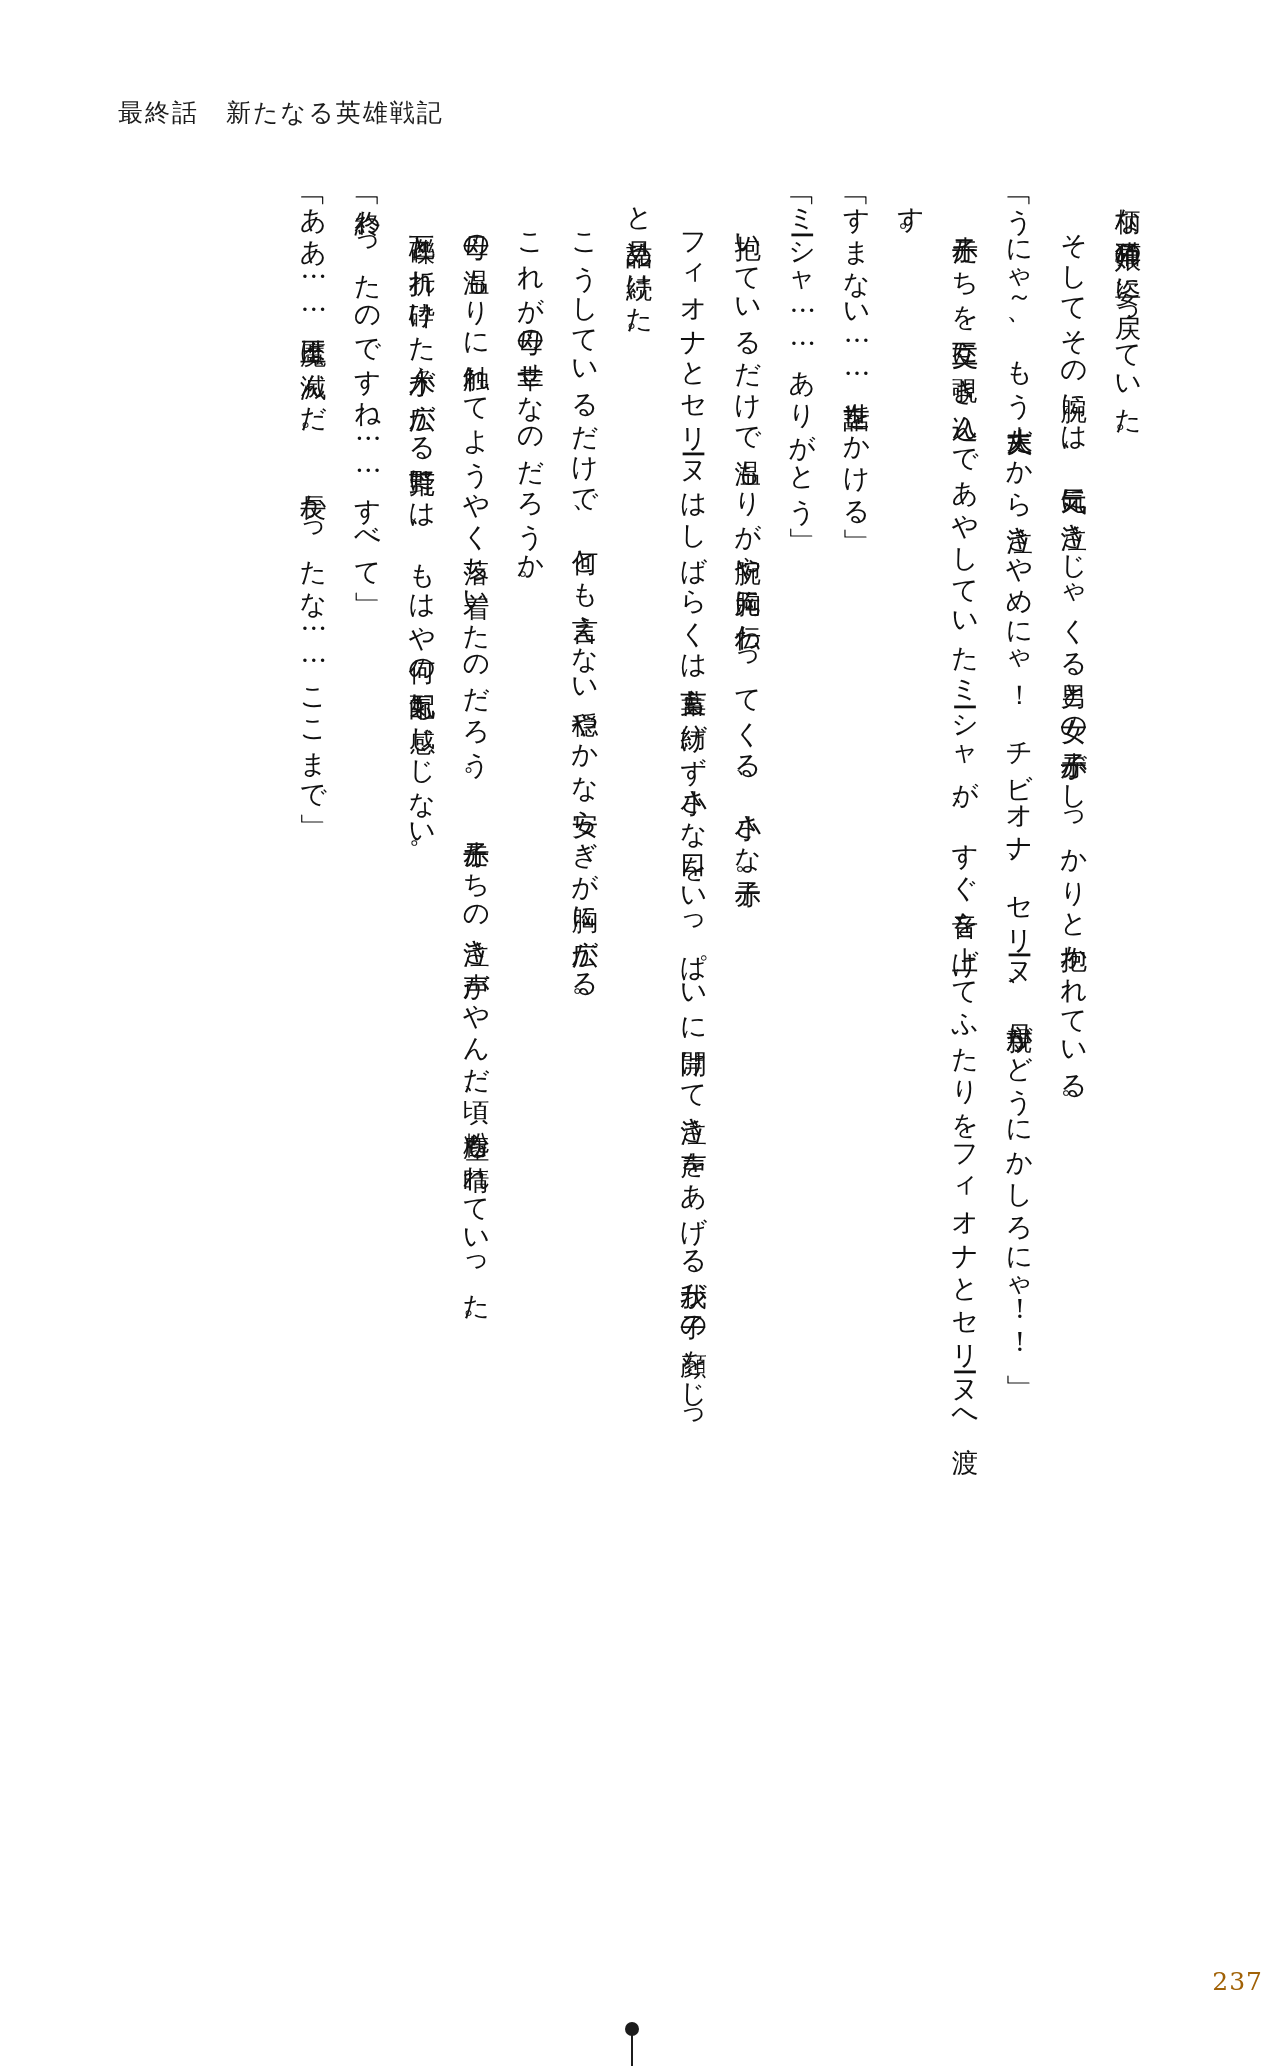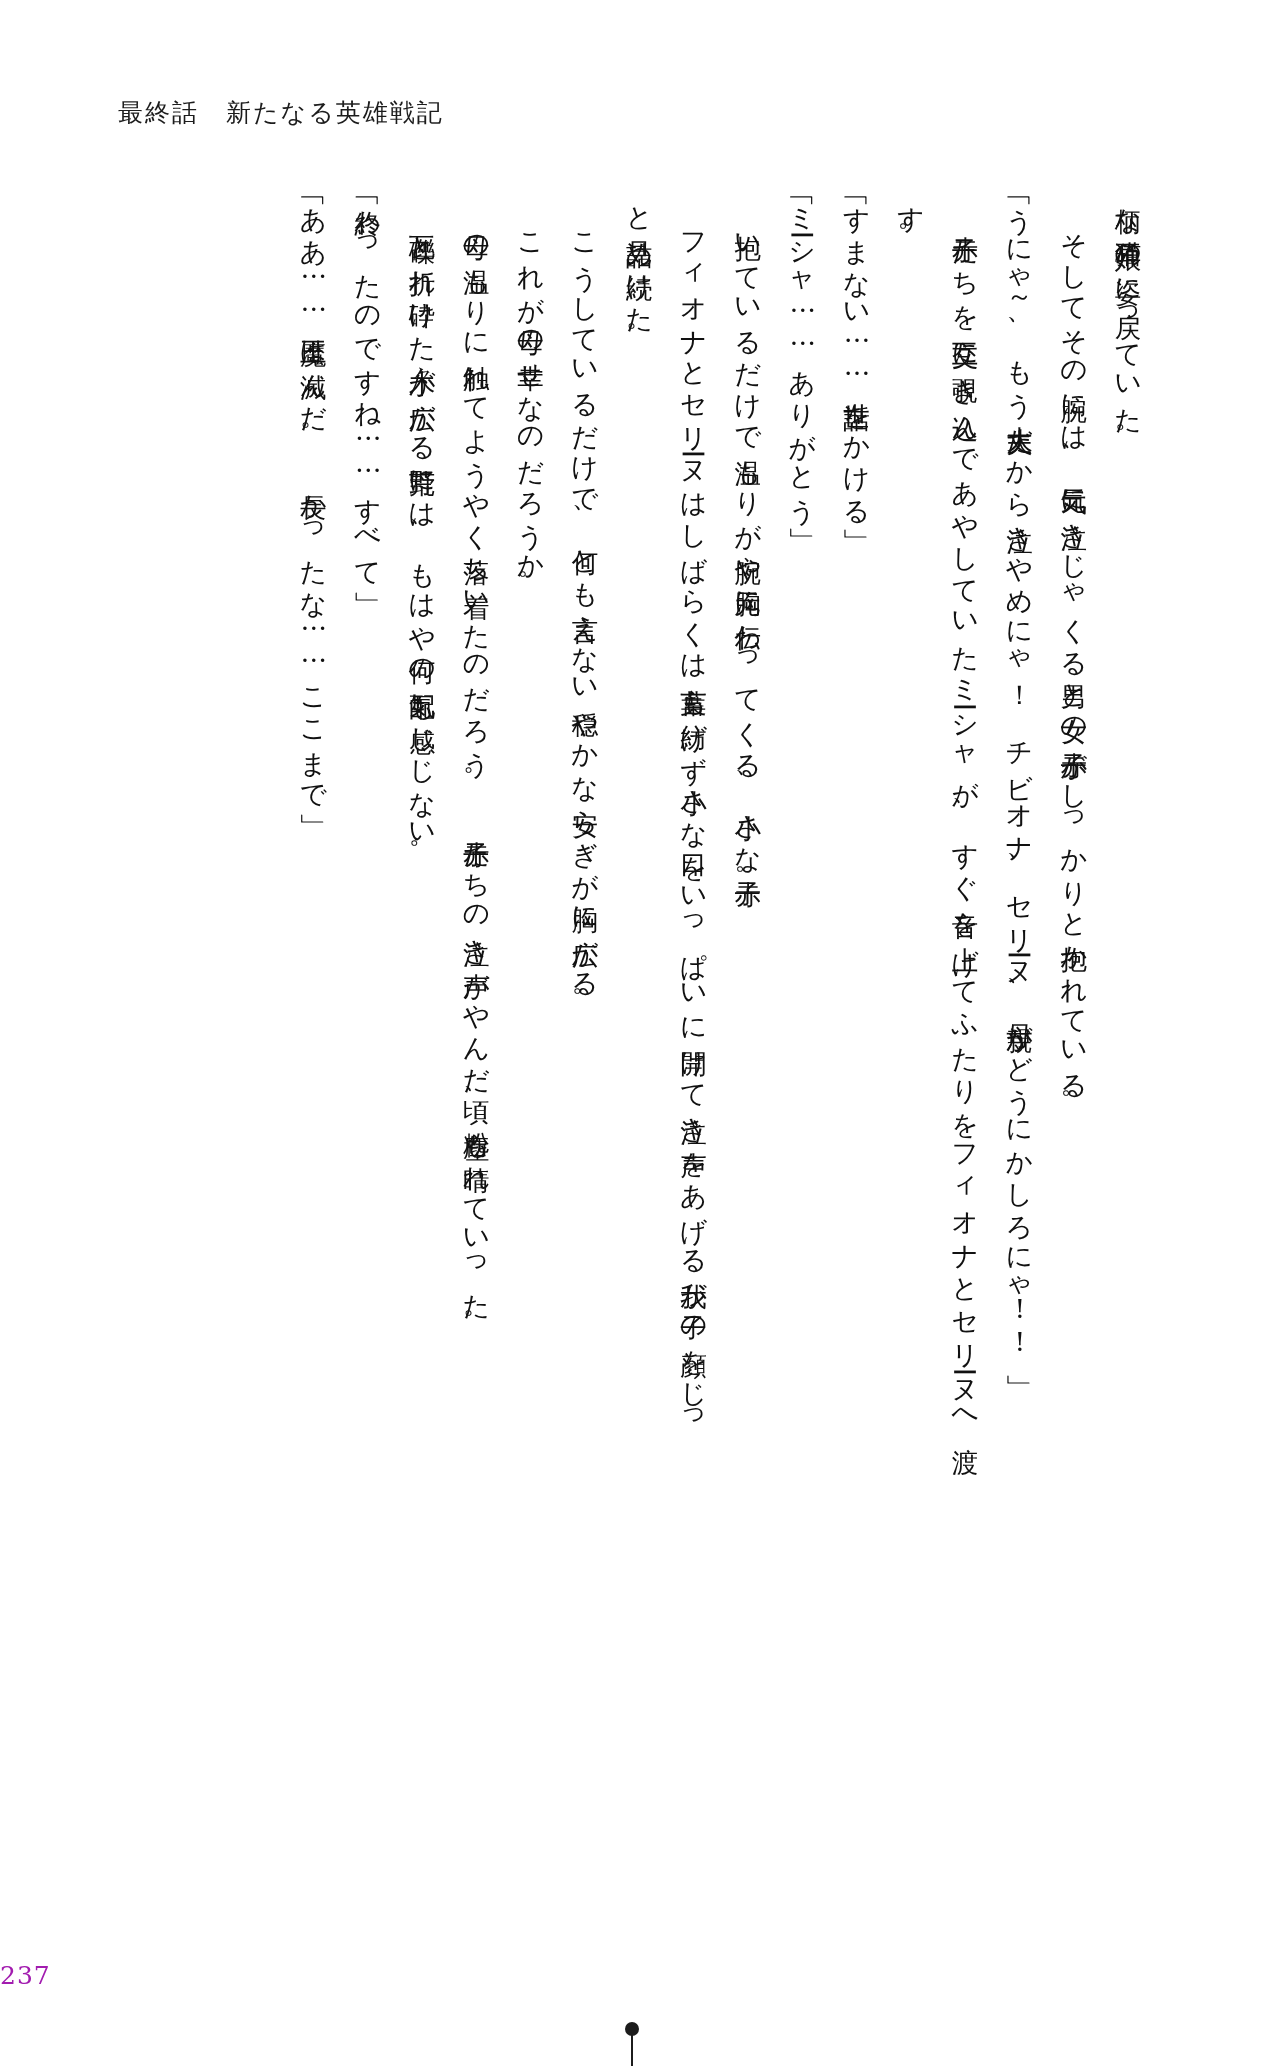--- a/index.html
+++ b/index.html
@@ -58,27 +58,27 @@
     padding: 0;
     text-indent: 0;
   }
   .body-text p.indent {
     text-indent: 1em;
   }
 
   
   .page-number {
     position: absolute;
-    bottom: 76px;
+    bottom: 70px;
     left: 0;
     width: 100%;
-    text-align: left;
+    text-align: right;
     font-size: 25px;
     letter-spacing: 1px;
-    color: #a21caf;
+    color: #a16207;
   }
 
   
   .bottom-mark {
     position: absolute;
     bottom: 0;
     left: 50%;
     transform: translateX(-50%);
     width: 14px;
     height: 44px;

